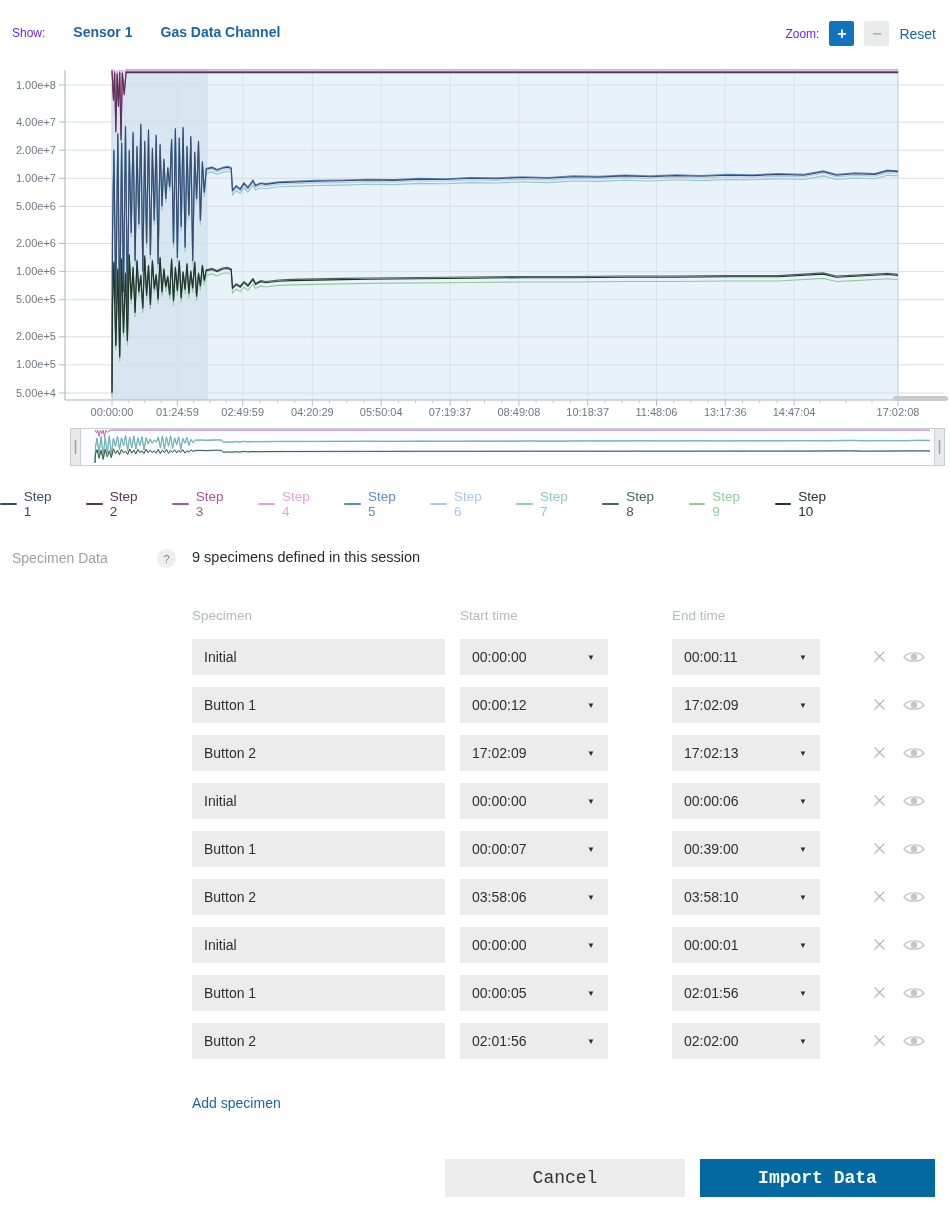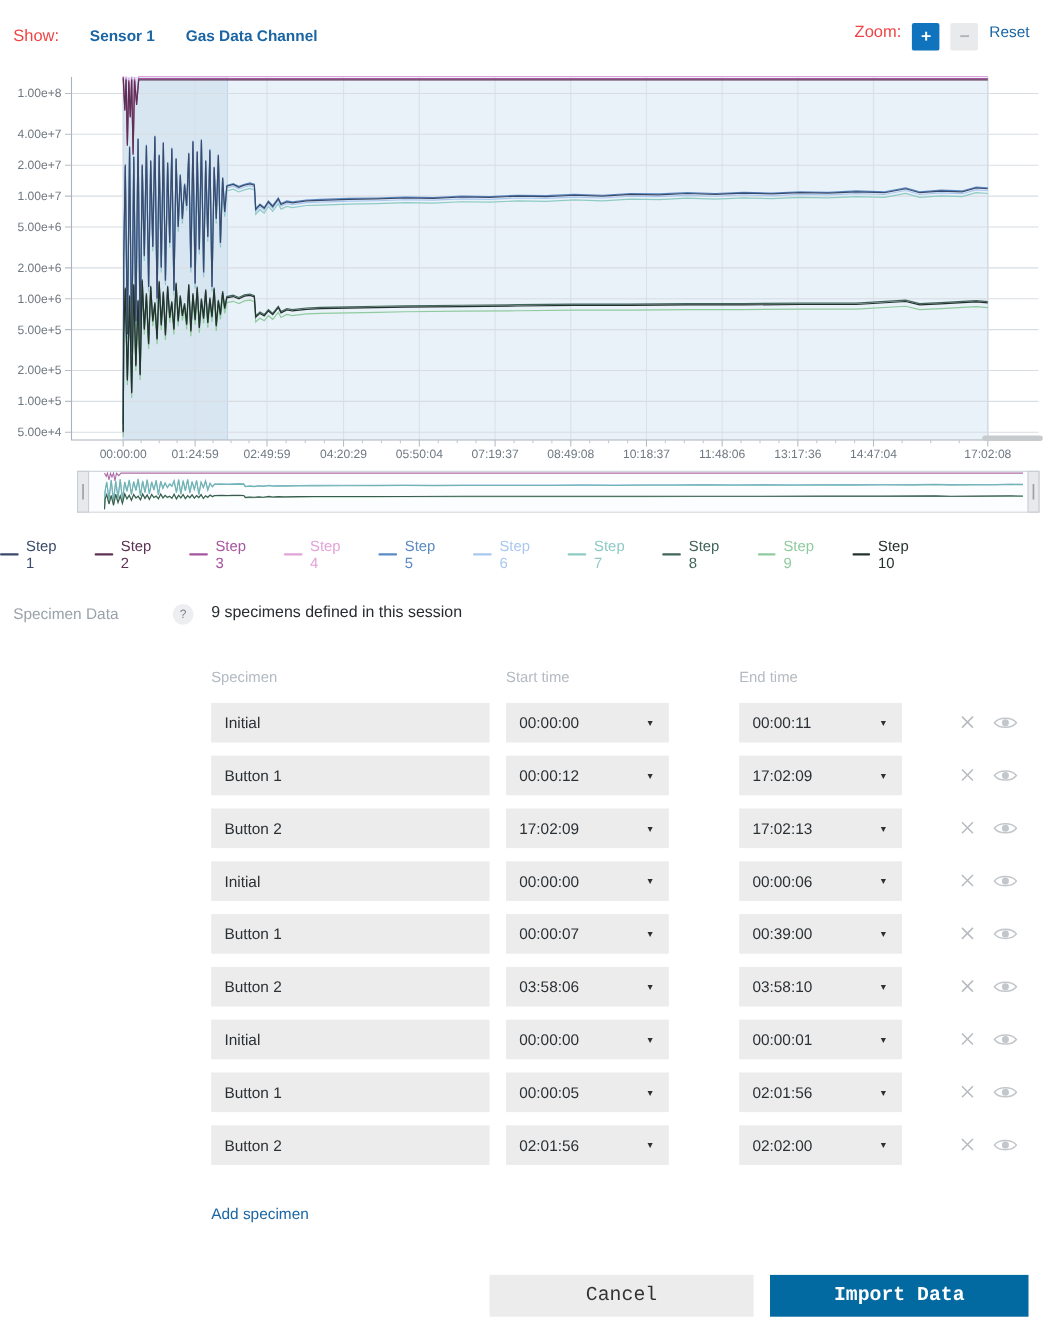--- a/index.html
+++ b/index.html
@@ -1,23 +1,23 @@
 <!DOCTYPE html>
 <html><head>
 <meta charset="utf-8">
 <style>
   html,body{margin:0;padding:0}
   body{width:950px;height:1205px;position:relative;overflow:hidden;background:#fff;
        font-family:"Liberation Sans",sans-serif;color:#2b3034;}
 
   
   .topbar-left{position:absolute;left:12px;top:24px;display:flex;align-items:baseline;gap:28px}
-  .muted{color:#ef4444;font-size:15px}
+  .muted{color:#6d28d9;font-size:12px}
   .link{color:#1a65a3;font-size:14px;font-weight:600;text-underline-offset:3px;cursor:pointer}
-  .topbar-right{position:absolute;right:14px;top:21px;display:flex;align-items:flex-start;gap:10px}
+  .topbar-right{position:absolute;right:14px;top:21px;display:flex;align-items:center;gap:10px}
   .zbtn{width:25px;height:25px;border-radius:2px;display:flex;align-items:center;justify-content:center;
         font-size:16px;font-weight:bold;cursor:pointer;user-select:none}
   .zplus{background:#0f73bd;color:#fff}
   .zminus{background:#e9eaeb;color:#aeb4b9}
   .reset{font-weight:400}
 
   
   #chart-mount{position:absolute;left:0;top:58px;width:950px;height:368px}
   #nav-mount{position:absolute;left:0;top:427px;width:950px;height:42px}
 

